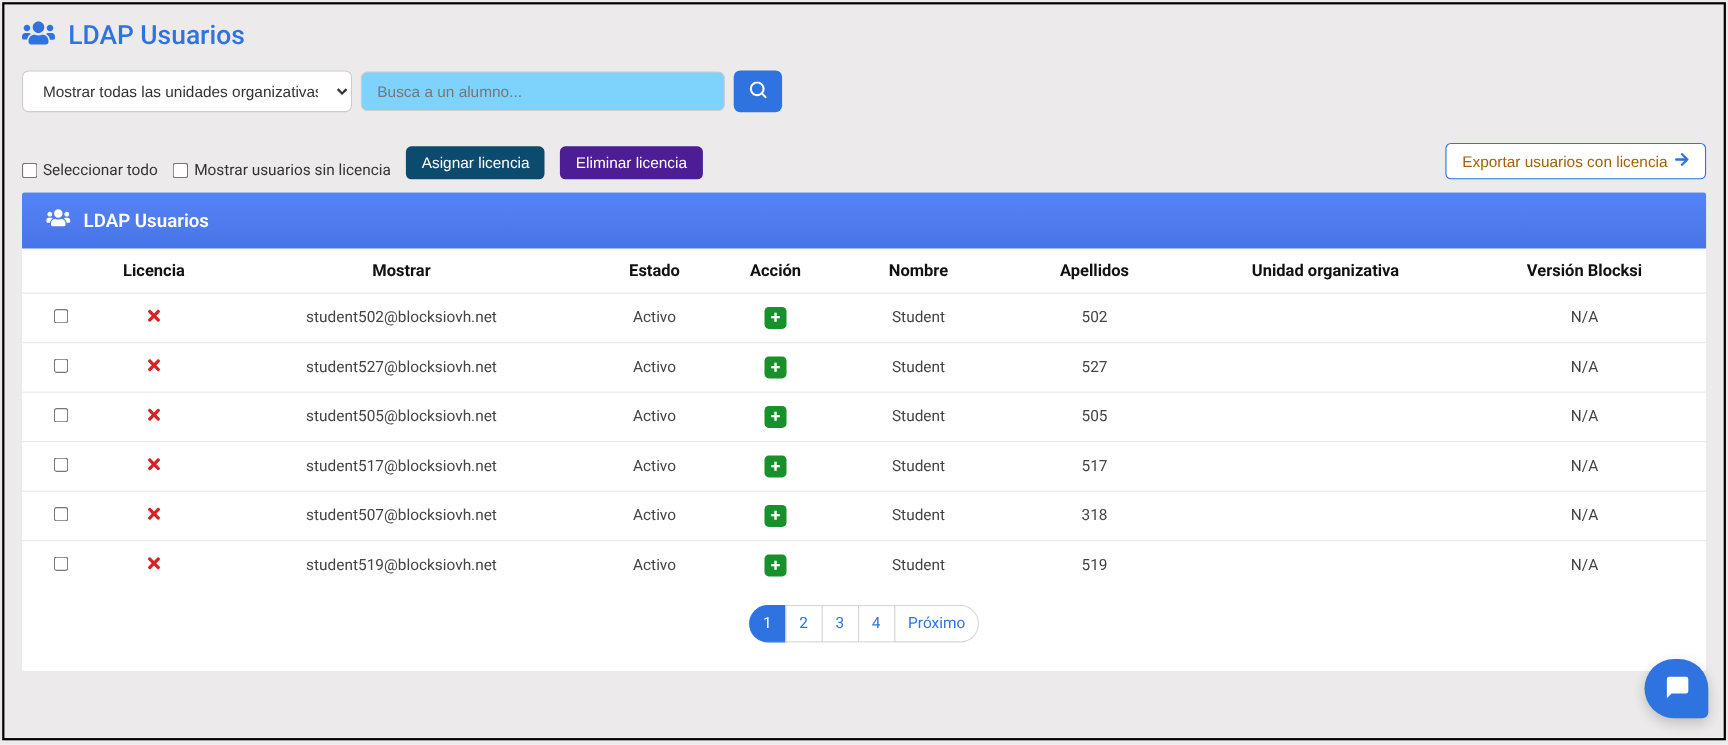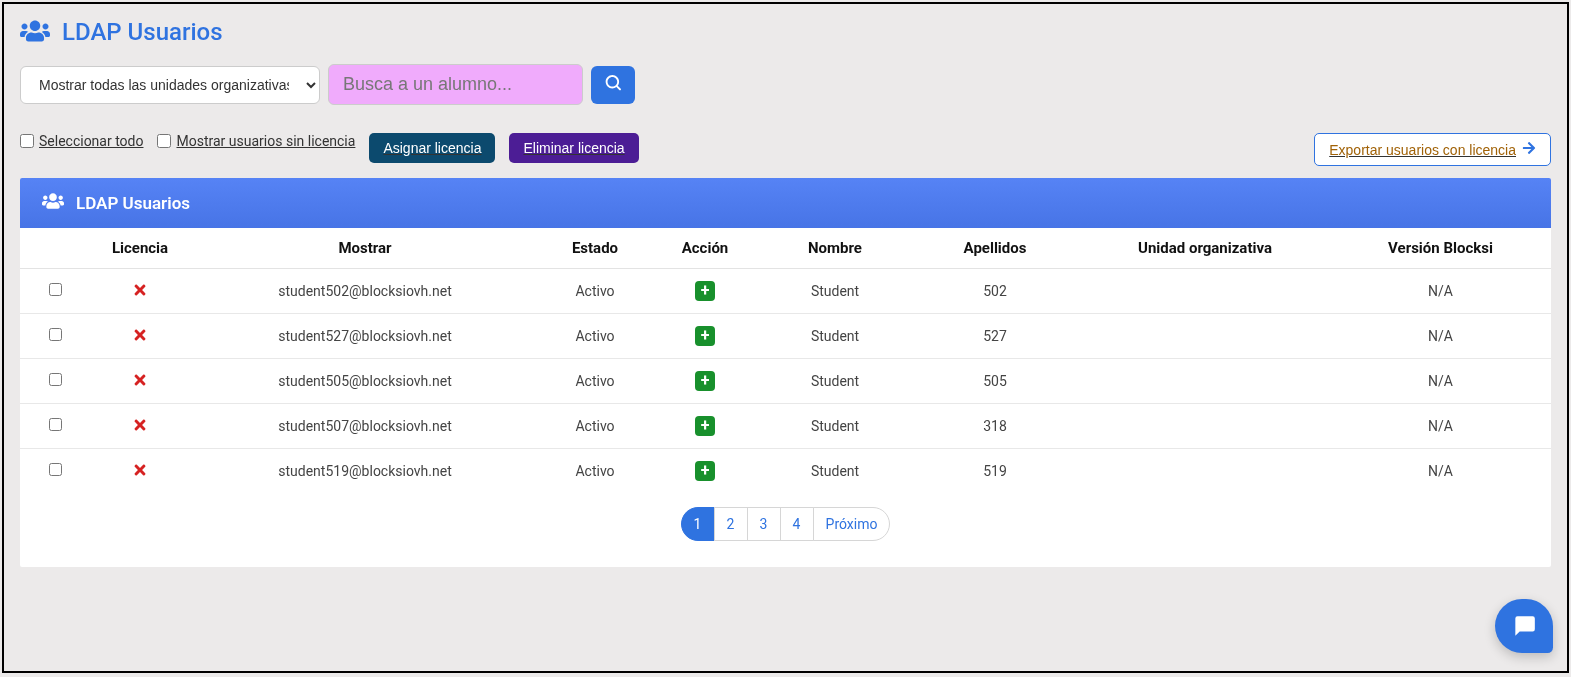--- a/index.html
+++ b/index.html
@@ -39,47 +39,46 @@
     background: #fff;
     border: 1px solid #ccc;
     border-radius: 6px;
     padding: 9px 14px;
     font-size: 14px;
     color: #333;
     width: 300px;
     cursor: pointer;
   }
   .search-input {
-    background: #f0abfc;
+    background: #7dd3fc;
     border: 1px solid #ccc;
     border-radius: 6px;
     padding: 9px 14px;
-    font-size: 18px;
+    font-size: 14px;
     color: #333;
-    width: 255px;
+    width: 331px;
   }
   .search-input::placeholder { color: #777; }
   .search-btn {
     background: #2f73e0;
     border: none;
     border-radius: 6px;
     width: 44px;
     height: 38px;
     cursor: pointer;
     display: flex;
     align-items: center;
     justify-content: center;
   }
   .search-btn svg { width: 16px; height: 16px; fill: #fff; }
   .toolbar {
     display: flex;
-    align-items: flex-start;
+    align-items: flex-end;
     padding: 0 10px 12px 10px;
     gap: 14px;
-    text-decoration: underline;
   }
   .checkbox-wrap {
     display: flex;
     align-items: center;
     gap: 5px;
     font-size: 14px;
     color: #333;
   }
   .checkbox-wrap input {
     width: 14px;
@@ -349,20 +348,41 @@
     <td class="col-check">
       <input type="checkbox" style="">
     </td>
     <td class="col-lic">
       <span class="x-icon">
         <svg viewBox="0 0 352 512">
                   <path d="M242.7 256l100.1-100.1c12.3-12.3 12.3-32.2 0-44.5l-22.2-22.2c-12.3-12.3-32.2-12.3-44.5 0L176 189.3 75.9 89.2c-12.3-12.3-32.2-12.3-44.5 0L9.2 111.4c-12.3 12.3-12.3 32.2 0 44.5L109.3 256 9.2 356.1c-12.3 12.3-12.3 32.2 0 44.5l22.2 22.2c12.3 12.3 32.2 12.3 44.5 0L176 322.7l100.1 100.1c12.3 12.3 32.2 12.3 44.5 0l22.2-22.2c12.3-12.3 12.3-32.2 0-44.5L242.7 256z"></path>
                 </svg>
       </span>
     </td>
+    <td class="col-email">student517@blocksiovh.net</td>
+    <td class="col-state">Activo</td>
+    <td class="col-action">
+      <span class="plus-badge">+</span>
+    </td>
+    <td class="col-name">Student</td>
+    <td class="col-last">517</td>
+    <td class="col-ou"></td>
+    <td>N/A</td>
+  </tr>
+          <tr>
+    <td class="col-check">
+      <input type="checkbox" style="">
+    </td>
+    <td class="col-lic">
+      <span class="x-icon">
+        <svg viewBox="0 0 352 512">
+                  <path d="M242.7 256l100.1-100.1c12.3-12.3 12.3-32.2 0-44.5l-22.2-22.2c-12.3-12.3-32.2-12.3-44.5 0L176 189.3 75.9 89.2c-12.3-12.3-32.2-12.3-44.5 0L9.2 111.4c-12.3 12.3-12.3 32.2 0 44.5L109.3 256 9.2 356.1c-12.3 12.3-12.3 32.2 0 44.5l22.2 22.2c12.3 12.3 32.2 12.3 44.5 0L176 322.7l100.1 100.1c12.3 12.3 32.2 12.3 44.5 0l22.2-22.2c12.3-12.3 12.3-32.2 0-44.5L242.7 256z"></path>
+                </svg>
+      </span>
+    </td>
     <td class="col-email">student507@blocksiovh.net</td>
     <td class="col-state">Activo</td>
     <td class="col-action">
       <span class="plus-badge">+</span>
     </td>
     <td class="col-name">Student</td>
     <td class="col-last">318</td>
     <td class="col-ou"></td>
     <td>N/A</td>
   </tr>

